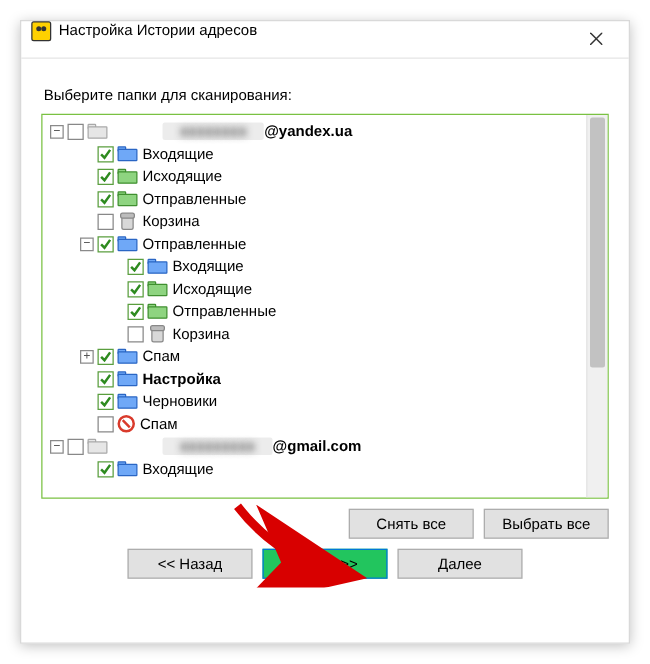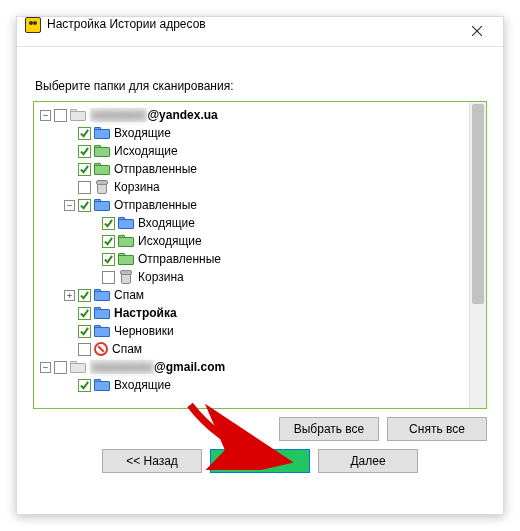--- a/index.html
+++ b/index.html
@@ -54,21 +54,21 @@
     color: #333;
     cursor: default;
   }
   .close-btn svg { width: 10px; height: 10px; }
   .body-area {
     flex: 1;
     padding: 12px 16px 14px 16px;
     display: flex;
     flex-direction: column;
   }
-  .prompt { margin: 20px 0 8px 2px; font-size: 12px; }
+  .prompt { margin: 10px 0 8px 2px; font-size: 12px; }
   .tree-box {
     border: 1px solid #7ac142;
     height: 308px;
     overflow: hidden;
     background: #fff;
     position: relative;
   }
   .tree-scroll {
     position: absolute;
     right: 0; top: 0; bottom: 0;
@@ -158,21 +158,22 @@
     content: ""; position: absolute; left: 1px; right: 1px; top: 50%;
     height: 2px; background: #d93a2b; transform: translateY(-50%) rotate(45deg);
   }
   .node-label { font-size: 12px; color: #000; }
   .bold { font-weight: 700; }
   .blur {
     color: transparent;
     text-shadow: 0 0 6px rgba(60,60,60,0.9);
     background: rgba(200,200,200,0.35);
     border-radius: 2px;
-    padding: 0 2px;
+    padding: 0 14px;
+    margin-left: 40px;
   }
   .btn-row {
     display: flex;
     justify-content: flex-end;
     gap: 8px;
     margin-top: 8px;
   }
   .btn-row.bottom {
     justify-content: center;
     gap: 8px;
@@ -414,22 +415,22 @@
             </span>
     <span class="node-label ">Входящие</span>
   </div>
         </div>
       <div class="tree-scroll">
         <div class="tree-thumb"></div>
       </div>
     </div>
 
     <div class="btn-row">
+      <button class="win">Снять все</button>
       <button class="win">Выбрать все</button>
-      <button class="win">Снять все</button>
     </div>
 
     <div class="btn-row bottom">
       <button class="win">&lt;&lt; Назад</button>
       <button class="win primary">Далее &gt;&gt;</button>
       <button class="win">Далее</button>
     </div>
   </div>
 </div>
 

